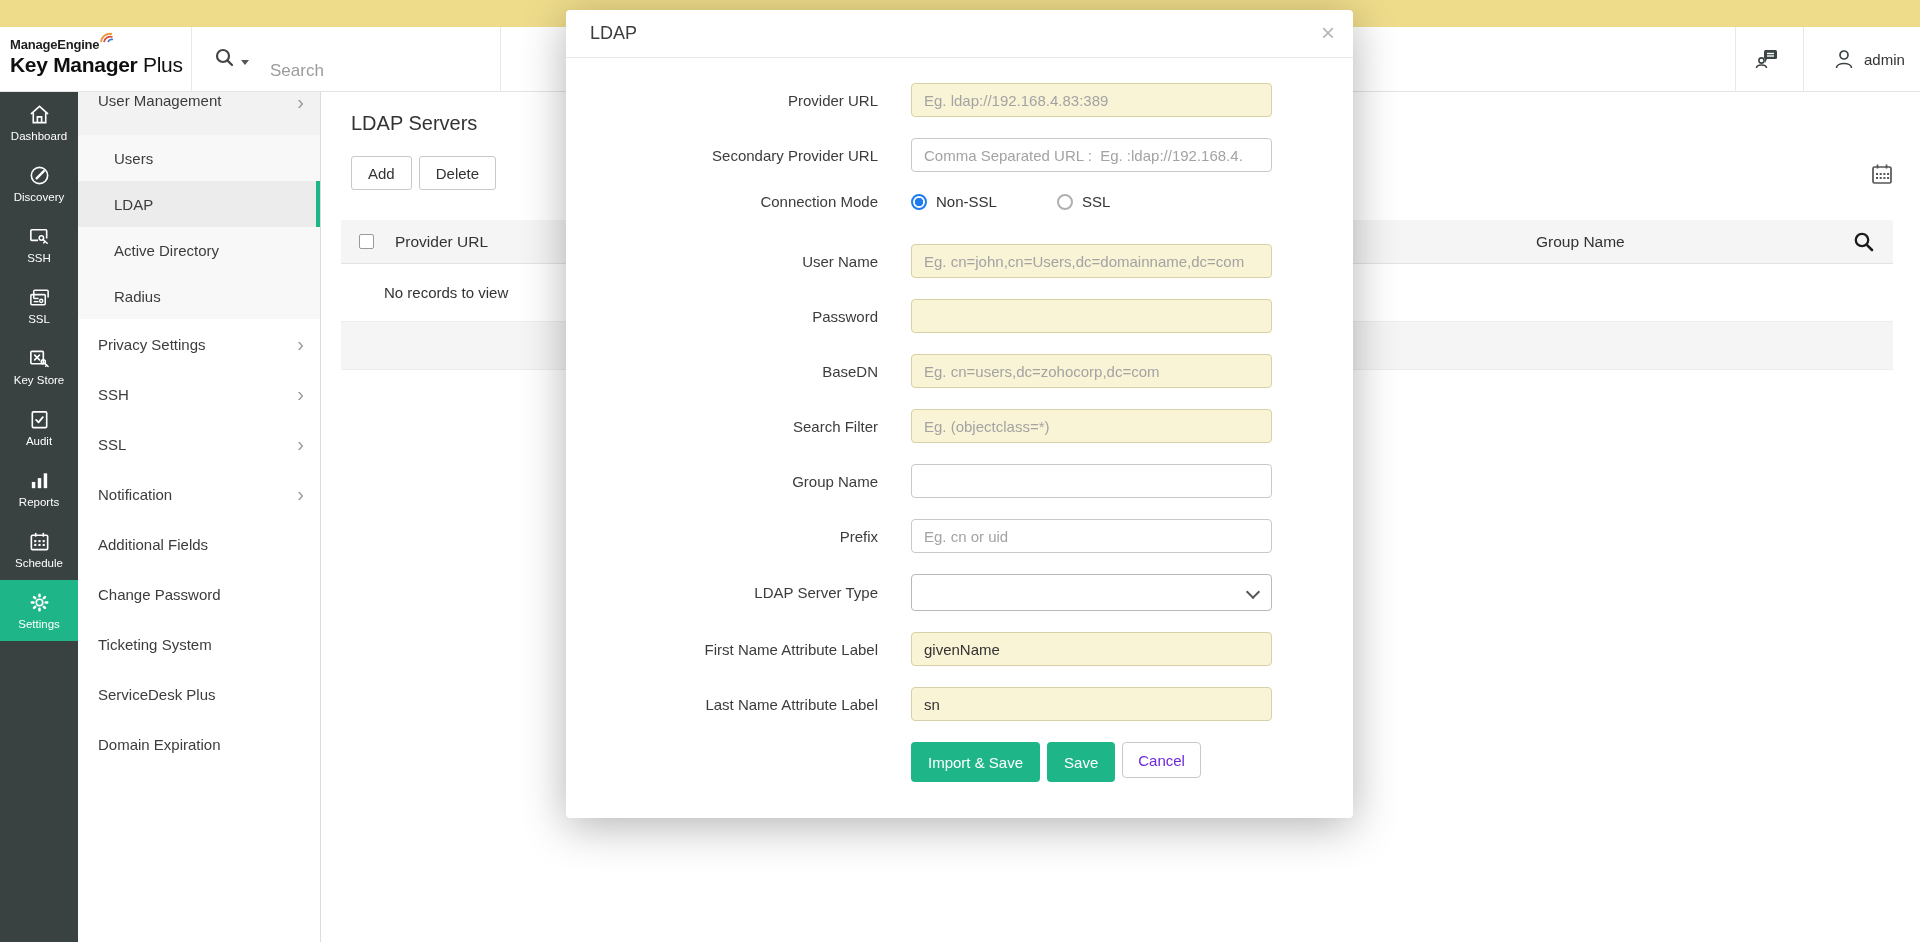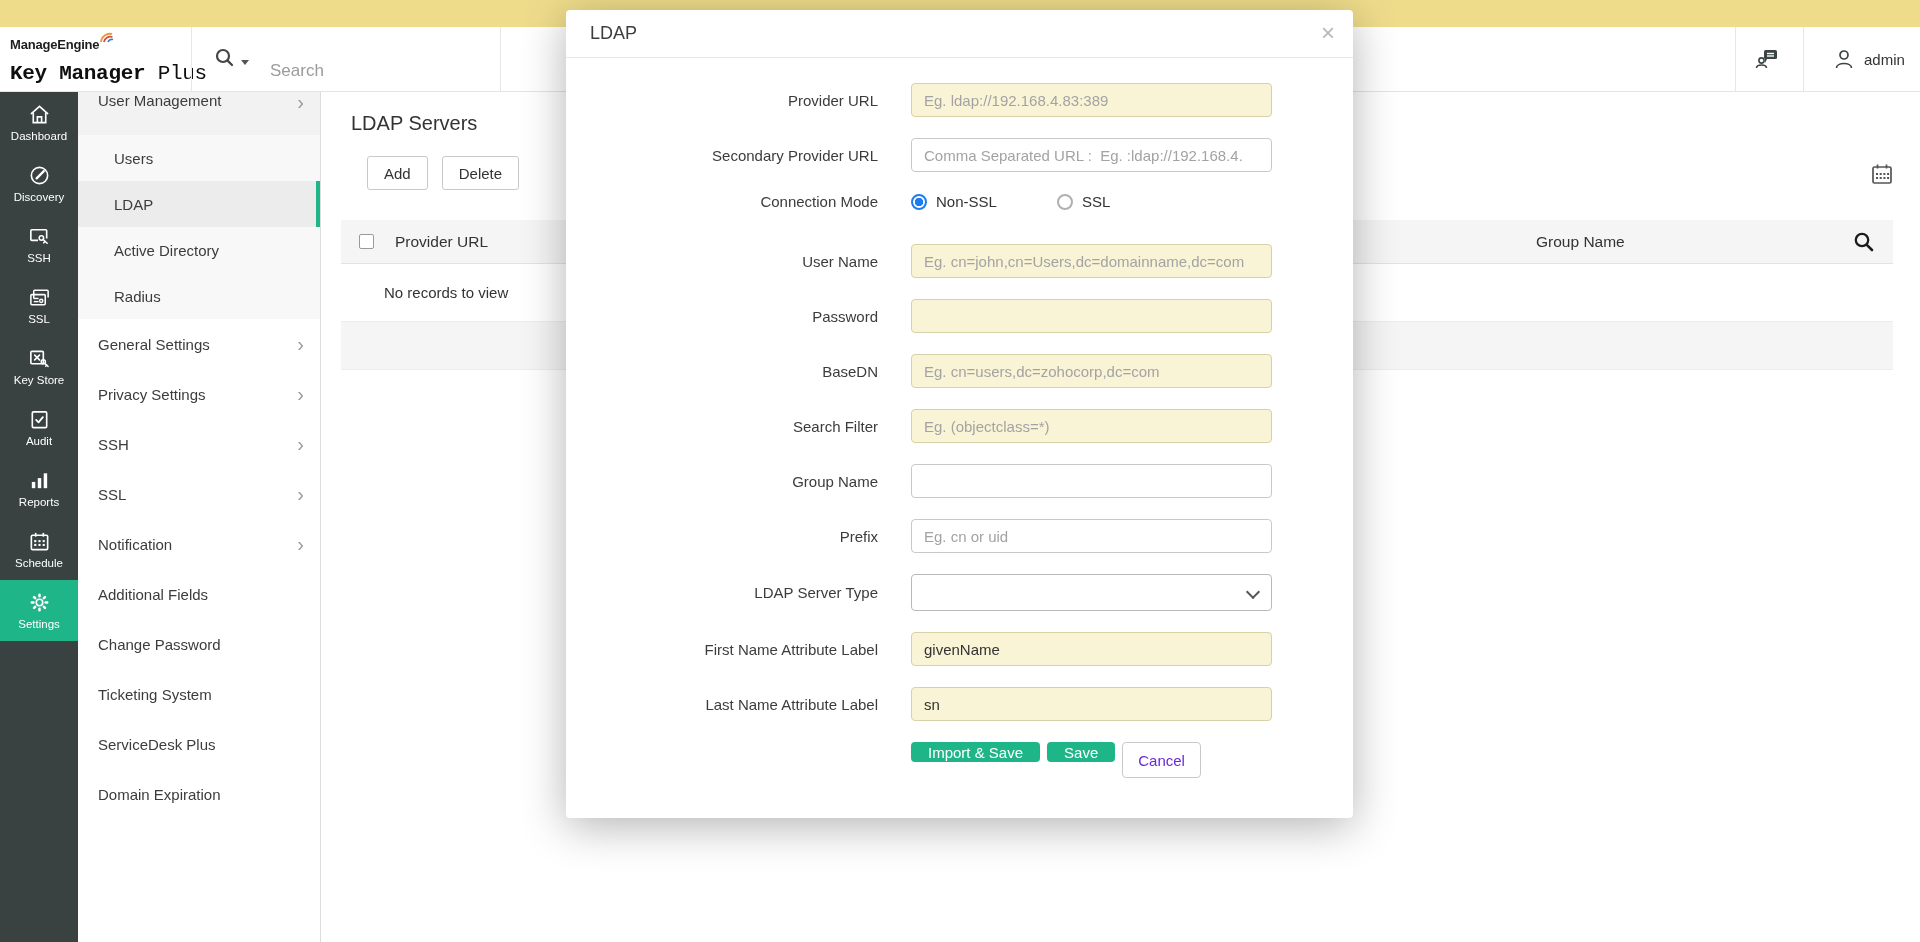--- a/index.html
+++ b/index.html
@@ -12,21 +12,21 @@
 
   
   .banner { position:absolute; left:0; top:0; width:1920px; height:27px; background:#efdc8b; }
 
   
   .header { position:absolute; left:0; top:27px; width:1920px; height:65px; background:#fff; border-bottom:1px solid #e4e4e4; }
   .hdr-div { position:absolute; top:0; bottom:0; width:1px; background:#e8e8e8; }
   .logo { position:absolute; left:10px; top:5px; line-height:1.05; }
   .logo-brand { font-size:13px; font-weight:bold; color:#1d1d1d; letter-spacing:-0.2px; }
   .logo-swoosh { display:inline-block; vertical-align:super; margin-left:1px; }
-  .logo-product { font-size:21px; color:#0f0f0f; margin-top:10px; letter-spacing:-0.3px;font-family:Liberation Mono, monospace; }
+  .logo-product { font-size:21px; color:#0f0f0f; margin-top:1px; letter-spacing:-0.3px; }
   .logo-product .bold { font-weight:bold; }
   .logo-product .light { font-weight:normal; }
   .hdr-search-icon { position:absolute; left:213px; top:19px; cursor:pointer; }
   .hdr-search-caret { position:absolute; left:241px; top:33px; width:0; height:0; border-left:4px solid transparent; border-right:4px solid transparent; border-top:5px solid #555; cursor:pointer; }
   .hdr-search-input { position:absolute; left:270px; top:28px; width:215px; height:32px; border:none; outline:none; font-size:17px; color:#444; font-family:"Liberation Sans",sans-serif; }
   .hdr-search-input::placeholder { color:#9b9b9b; }
   .hdr-feedback { position:absolute; left:1752px; top:17px; cursor:pointer; }
   .hdr-user { position:absolute; left:1832px; top:19px; display:flex; align-items:center; gap:8px; cursor:pointer; }
   .hdr-user-name { font-size:15px; color:#333; }
 
@@ -43,21 +43,21 @@
   .sn-child { height:46px; display:flex; align-items:center; padding-left:36px; cursor:pointer; position:relative; }
   .sn-child.active { background:#ececec; }
   .sn-child.active::after { content:''; position:absolute; right:0; top:0; bottom:0; width:4px; background:#1eb688; }
   .sn-item { height:50px; display:flex; align-items:center; padding:0 16px 0 20px; cursor:pointer; position:relative; background:#fff; }
   .chev { margin-left:auto; color:#9a9a9a; font-size:20px; line-height:1; font-weight:normal; }
   .chev::before { content:'›'; }
 
   
   .content { position:absolute; left:321px; top:92px; right:0; bottom:0; background:#fff; }
   .page-title { position:absolute; left:30px; top:20px; font-size:20px; color:#333; font-weight:400; }
-  .toolbar { position:absolute; left:46px; top:64px; display:flex; gap:14px; }
+  .toolbar { position:absolute; left:30px; top:64px; display:flex; gap:7px; }
   .btn-plain { height:34px; padding:0 16px; background:#fff; border:1px solid #c9c9c9; border-radius:3px; font-size:15px; color:#333; cursor:pointer; font-family:"Liberation Sans",sans-serif; }
   .cal-btn { position:absolute; right:26px; top:70px; cursor:pointer; }
   .grid { position:absolute; left:20px; right:27px; top:128px; }
   .grid-head { position:relative; height:44px; background:#f5f5f5; border-bottom:1px solid #e3e3e3; display:flex; align-items:center; font-size:15.5px; color:#333; }
   .grid-check { margin-left:18px; width:15px; height:15px; appearance:none; border:1px solid #9a9a9a; border-radius:2px; background:#fff; cursor:pointer; }
   .grid-col-provider { margin-left:21px; }
   .grid-col-group { position:absolute; left:1195px; }
   .grid-search { position:absolute; right:16px; top:9px; cursor:pointer; }
   .grid-empty { height:58px; background:#fff; border-bottom:1px solid #ededed; display:flex; align-items:center; padding-left:43px; font-size:15px; color:#333; }
   .grid-foot { height:48px; background:#f5f5f5; border-bottom:1px solid #ededed; }
@@ -78,21 +78,21 @@
   .inp.hl { background:#faf4d6; border-color:#d8d0a6; }
   .radio-group { display:flex; align-items:center; margin-left:33px; gap:0; }
   .radio-opt { display:flex; align-items:center; gap:9px; font-size:15px; color:#333; cursor:pointer; }
   .radio-opt + .radio-opt { margin-left:60px; }
   input[type=radio] { appearance:none; width:16px; height:16px; border:2px solid #b0b0b0; border-radius:50%; background:#fff; cursor:pointer; }
   input[type=radio]:checked { border-color:#1d7df0; background:radial-gradient(circle,#1d7df0 0 4px,transparent 4.5px); }
   .sel-wrap { position:relative; margin-left:33px; }
   .sel { width:361px; height:37px; border:1px solid #b9b9b9; border-radius:4px; background:#fff; font-size:15px; color:#7f1d1d; padding:16px 12px; appearance:none; font-family:"Liberation Sans",sans-serif; outline:none; }
   .sel-wrap::after { content:''; position:absolute; right:14px; top:13px; width:8px; height:8px; border-left:2px solid #555; border-bottom:2px solid #555; transform:rotate(-45deg); pointer-events:none; }
   .m-actions { margin-top:19px; margin-left:345px; display:flex; gap:7px; }
-  .btn-green { height:20px; padding:0 17px; background:#1eb688; color:#fff; border:none; border-radius:4px; font-size:15px; cursor:pointer; font-family:"Liberation Sans",sans-serif; }
+  .btn-green { height:40px; padding:0 17px; background:#1eb688; color:#fff; border:none; border-radius:4px; font-size:15px; cursor:pointer; font-family:"Liberation Sans",sans-serif; }
   .btn-cancel { height:36px; padding:0 15px; background:#fff; color:#6d28d9; border:1px solid #c9c9c9; border-radius:4px; font-size:15px; cursor:pointer; font-family:"Liberation Sans",sans-serif; }
 
   svg { display:block; }
 </style>
 </head>
 <body>
 
 <div class="app">
 
   <div class="banner"></div>
@@ -245,24 +245,20 @@
           <span>LDAP</span>
         </div>
       <div class="sn-child">
           <span>Active Directory</span>
         </div>
       <div class="sn-child">
           <span>Radius</span>
         </div>
     </div>
     <div class="sn-item">
-        <span>General Settings</span>
-        <span class="chev"></span>
-      </div>
-    <div class="sn-item">
         <span>Privacy Settings</span>
         <span class="chev"></span>
       </div>
     <div class="sn-item">
         <span>SSH</span>
         <span class="chev"></span>
       </div>
     <div class="sn-item">
         <span>SSL</span>
         <span class="chev"></span>

